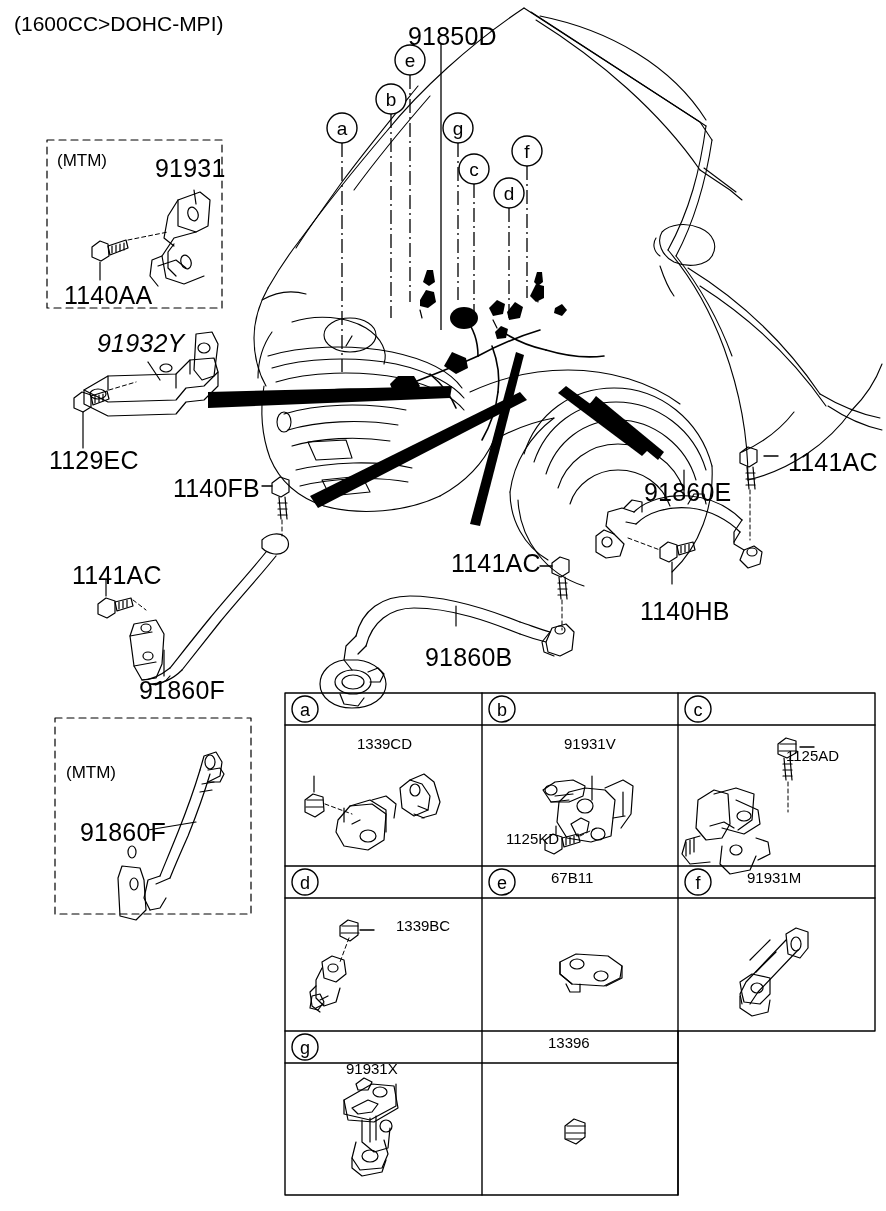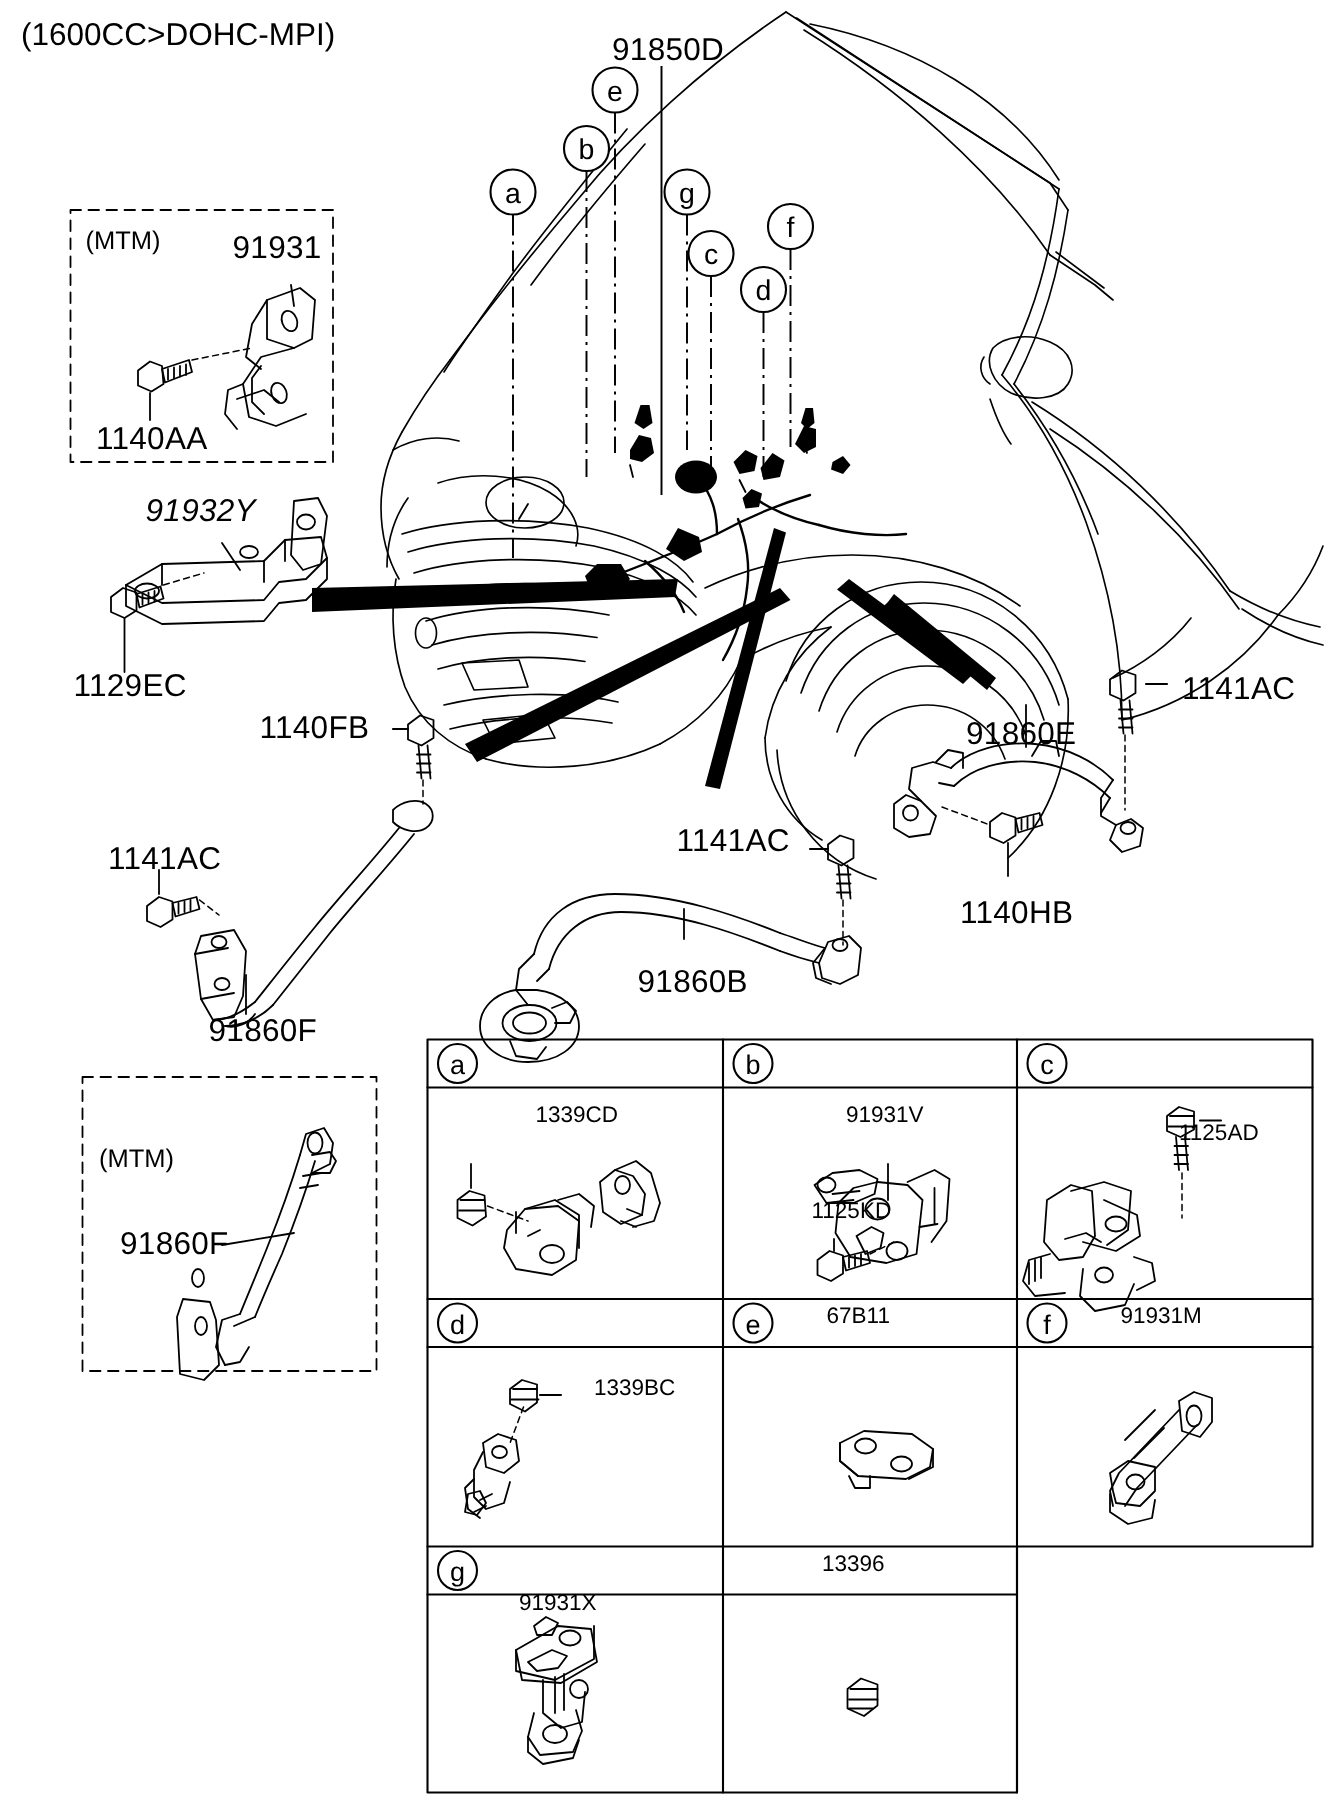--- a/index.html
+++ b/index.html
@@ -2,21 +2,21 @@
 <html><head>
 <meta charset="utf-8">
 <style>
   html,body{margin:0;padding:0;background:#fff;}
   body{
     width:886px;height:1211px;position:relative;overflow:hidden;
     font-family:"Liberation Sans", sans-serif;
     color:#000;
   }
   .stage{position:absolute;left:0;top:0;width:758px;height:1211px;}
-  .lbl{position:absolute;font-size:21px;letter-spacing:.2px;white-space:nowrap;}
+  .lbl{position:absolute;font-size:25px;letter-spacing:.2px;white-space:nowrap;}
   .title{position:absolute;left:14px;top:12px;font-size:21px;white-space:nowrap;}
   svg{position:absolute;left:0;top:0;width:886px;height:1211px;overflow:visible;}
   svg.art{pointer-events:none;}
   .cell-label{position:absolute;font-size:15px;white-space:nowrap;}
   .mtm-label{position:absolute;font-size:17px;}
 </style>
 </head>
 <body>
 
 <div class="stage">
@@ -487,21 +487,21 @@
 
   <div class="lbl" style="left:644px;top:478px;">91860E</div>
   <div class="lbl" style="left:788px;top:448px;">1141AC</div>
   <div class="lbl" style="left:640px;top:597px;">1140HB</div>
 
   <div class="mtm-label" style="left:66px;top:763px;">(MTM)</div>
   <div class="lbl" style="left:80px;top:818px;">91860F</div>
 
   <div class="cell-label" style="left:357px;top:735px;">1339CD</div>
   <div class="cell-label" style="left:564px;top:735px;">91931V</div>
-  <div class="cell-label" style="left:506px;top:799px;margin-left:35px;">1125KD</div>
+  <div class="cell-label" style="left:506px;top:830px;">1125KD</div>
   <div class="cell-label" style="left:786px;top:735px;margin-top:12px;">1125AD</div>
 
   <div class="cell-label" style="left:396px;top:917px;">1339BC</div>
   <div class="cell-label" style="left:551px;top:869px;">67B11</div>
   <div class="cell-label" style="left:747px;top:869px;">91931M</div>
 
   <div class="cell-label" style="left:346px;top:1060px;">91931X</div>
   <div class="cell-label" style="left:548px;top:1034px;">13396</div>
 
 </div>

